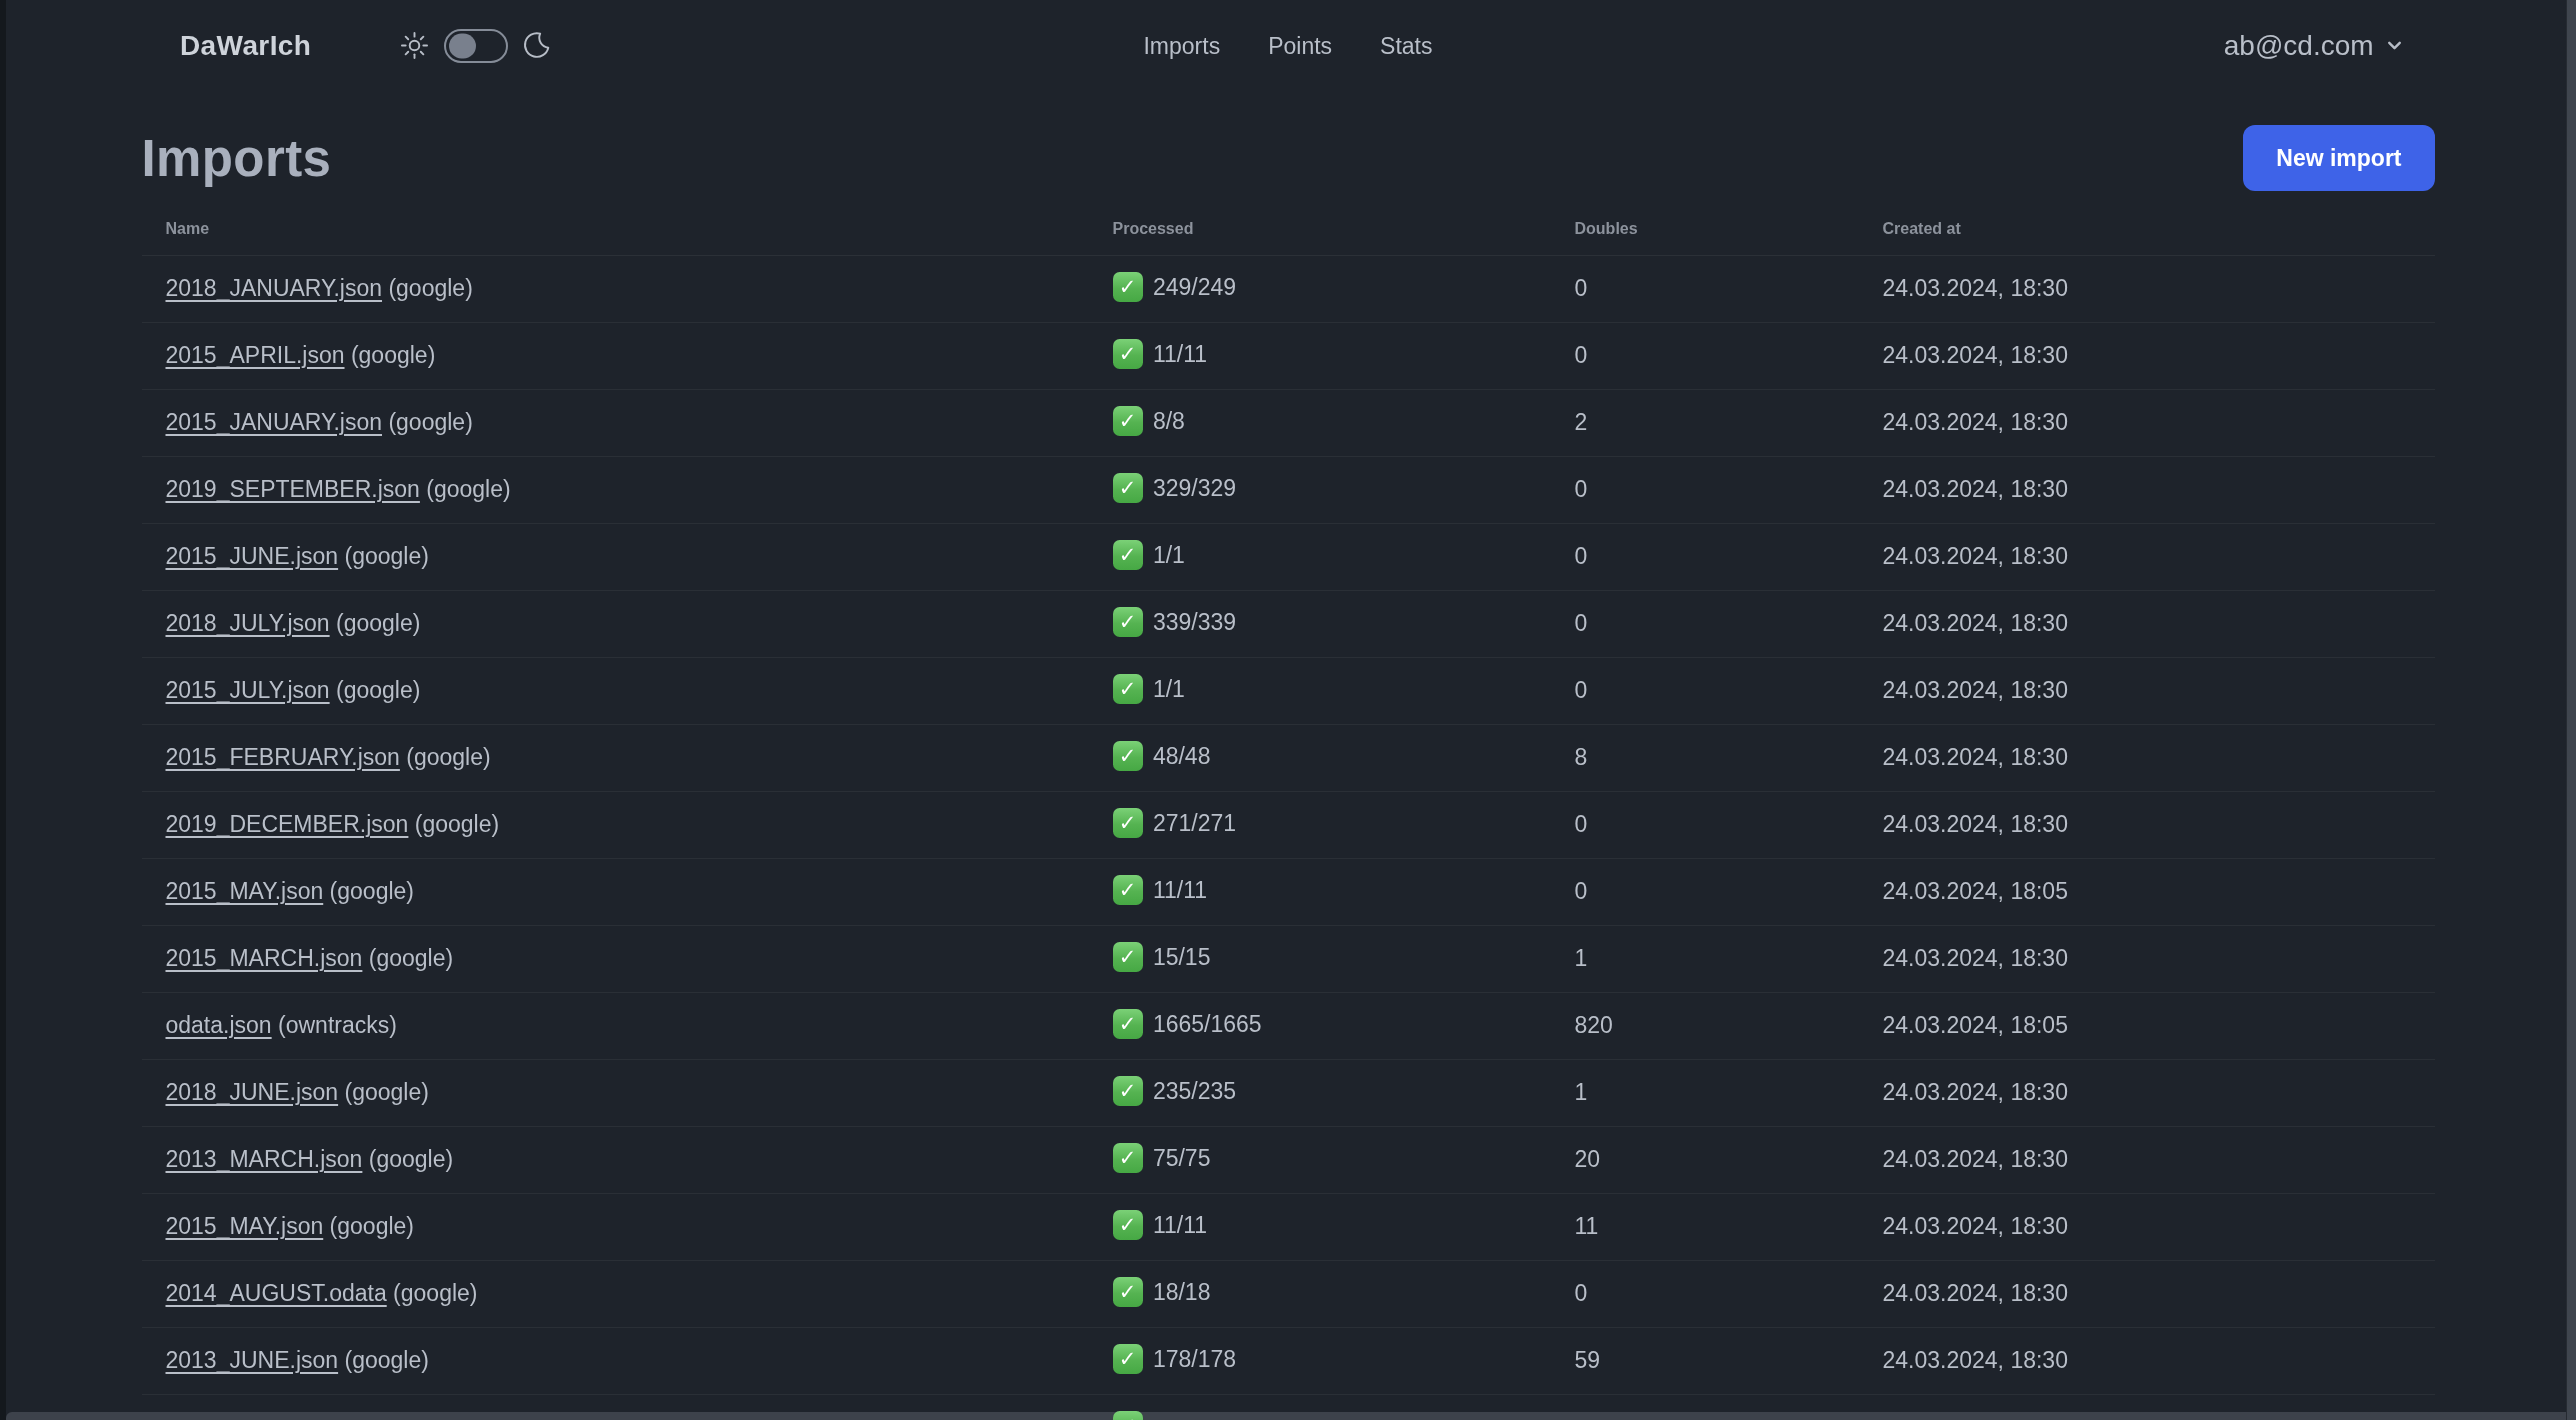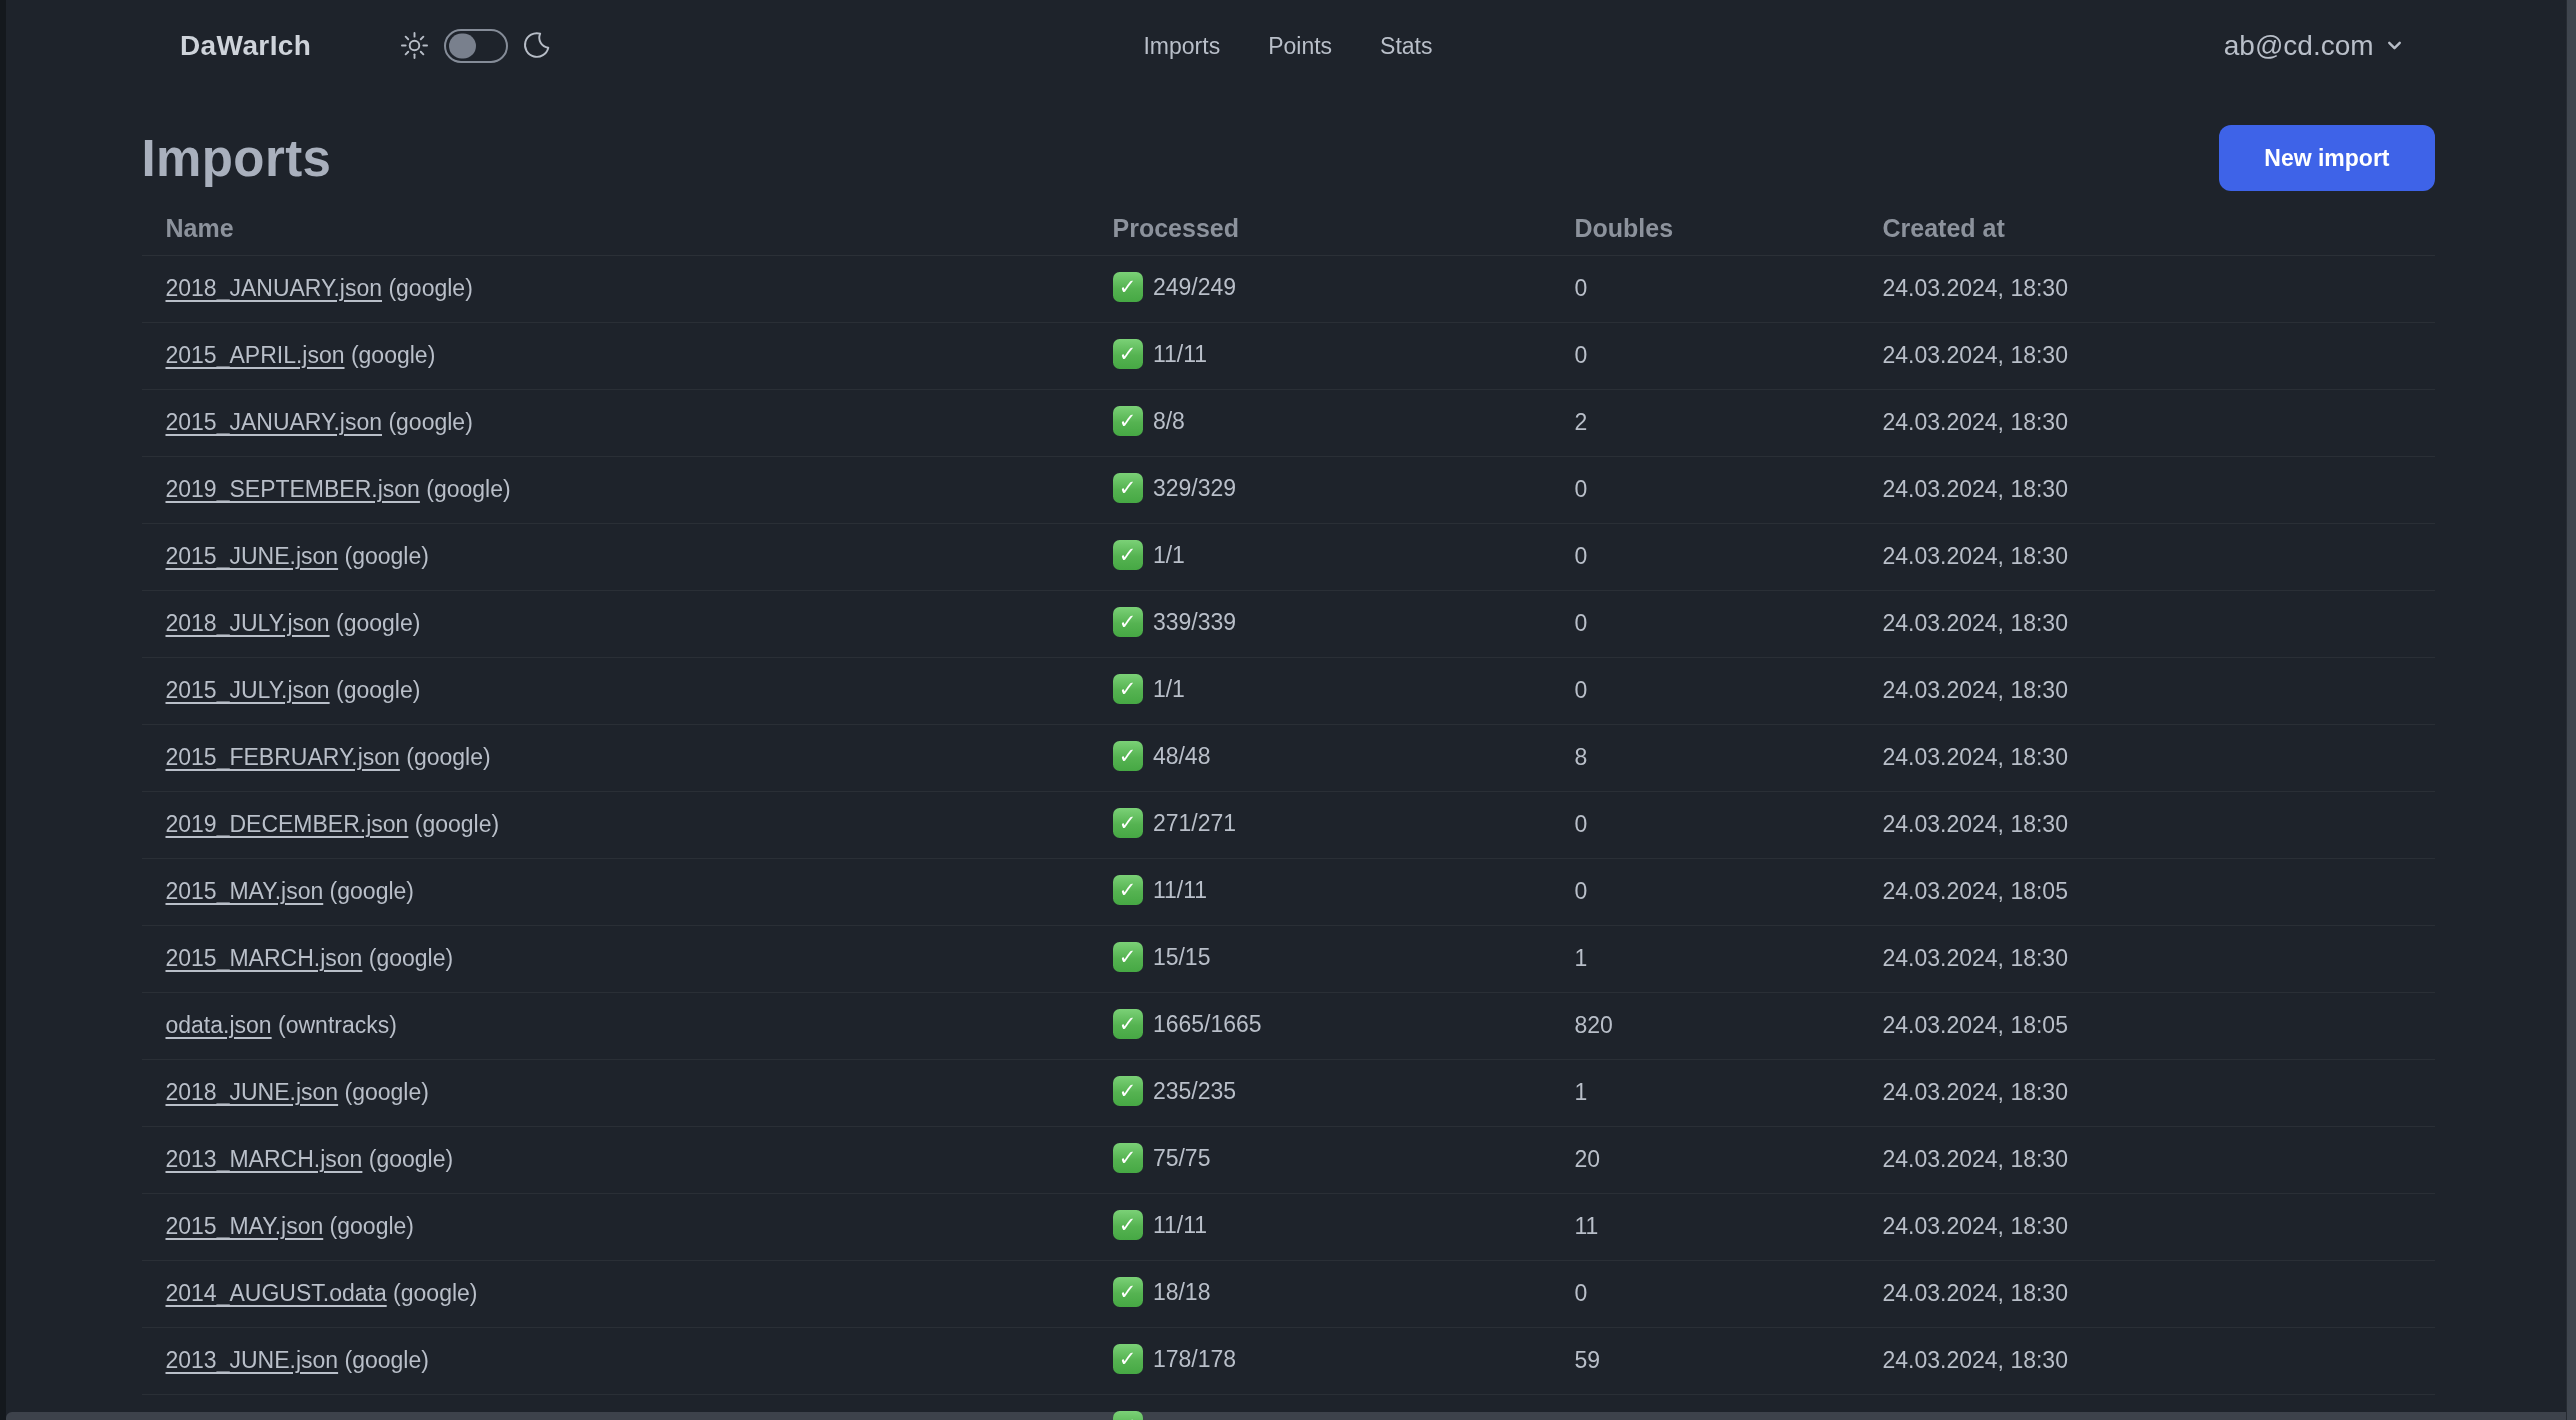--- a/index.html
+++ b/index.html
@@ -99,21 +99,21 @@
     justify-content: space-between;
   }
   .page-title {
     font-size: 51px;
     font-weight: 700;
     color: #a9b0bd;
     letter-spacing: 0.4px;
   }
   .btn-primary {
     height: 66px;
-    padding: 0 45px;
+    padding: 0 33px;
     background: #3e63e8;
     color: #ffffff;
     font-size: 23px;
     font-weight: 600;
     font-family: inherit;
     border: none;
     border-radius: 12px;
     cursor: pointer;
   }
 
@@ -127,21 +127,21 @@
   col.c-name    { width: 947px; }
   col.c-proc    { width: 462px; }
   col.c-doubles { width: 308px; }
   col.c-created { width: 576px; }
 
   table.imports th {
     height: 52px;
     text-align: left;
     vertical-align: middle;
     padding: 0 0 0 24px;
-    font-size: 25px;
+    font-size: 16px;
     font-weight: 700;
     color: #8c929c;
     border-bottom: 0.7px solid #2b3037;
   }
   table.imports td {
     height: 67px;
     padding: 0 0 0 24px;
     font-size: 23px;
     color: #b9bfc9;
     border-bottom: 0.7px solid #2a2f36;

